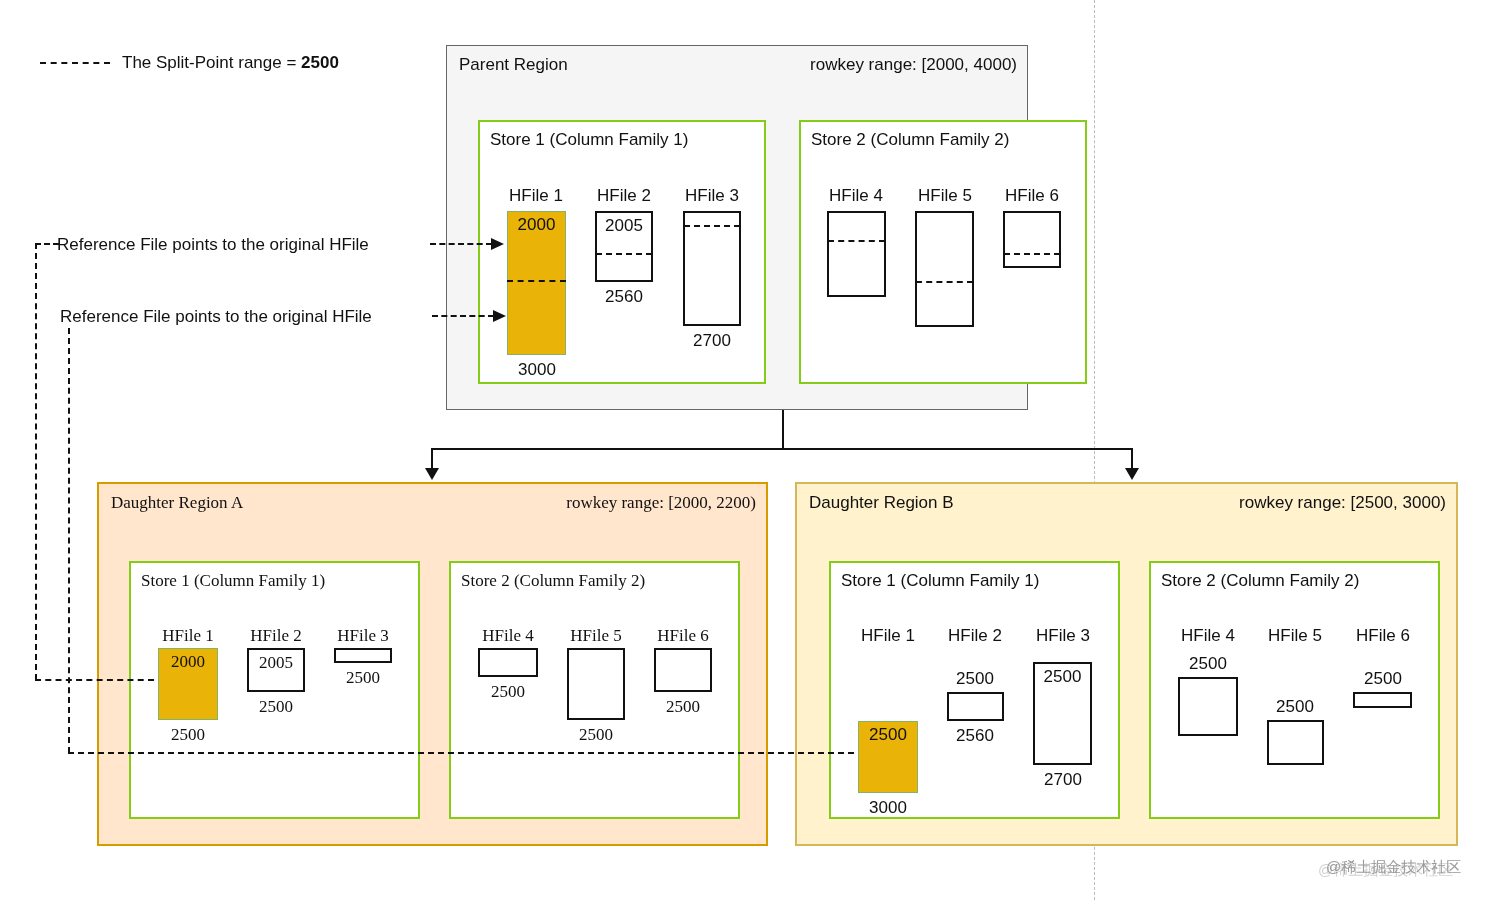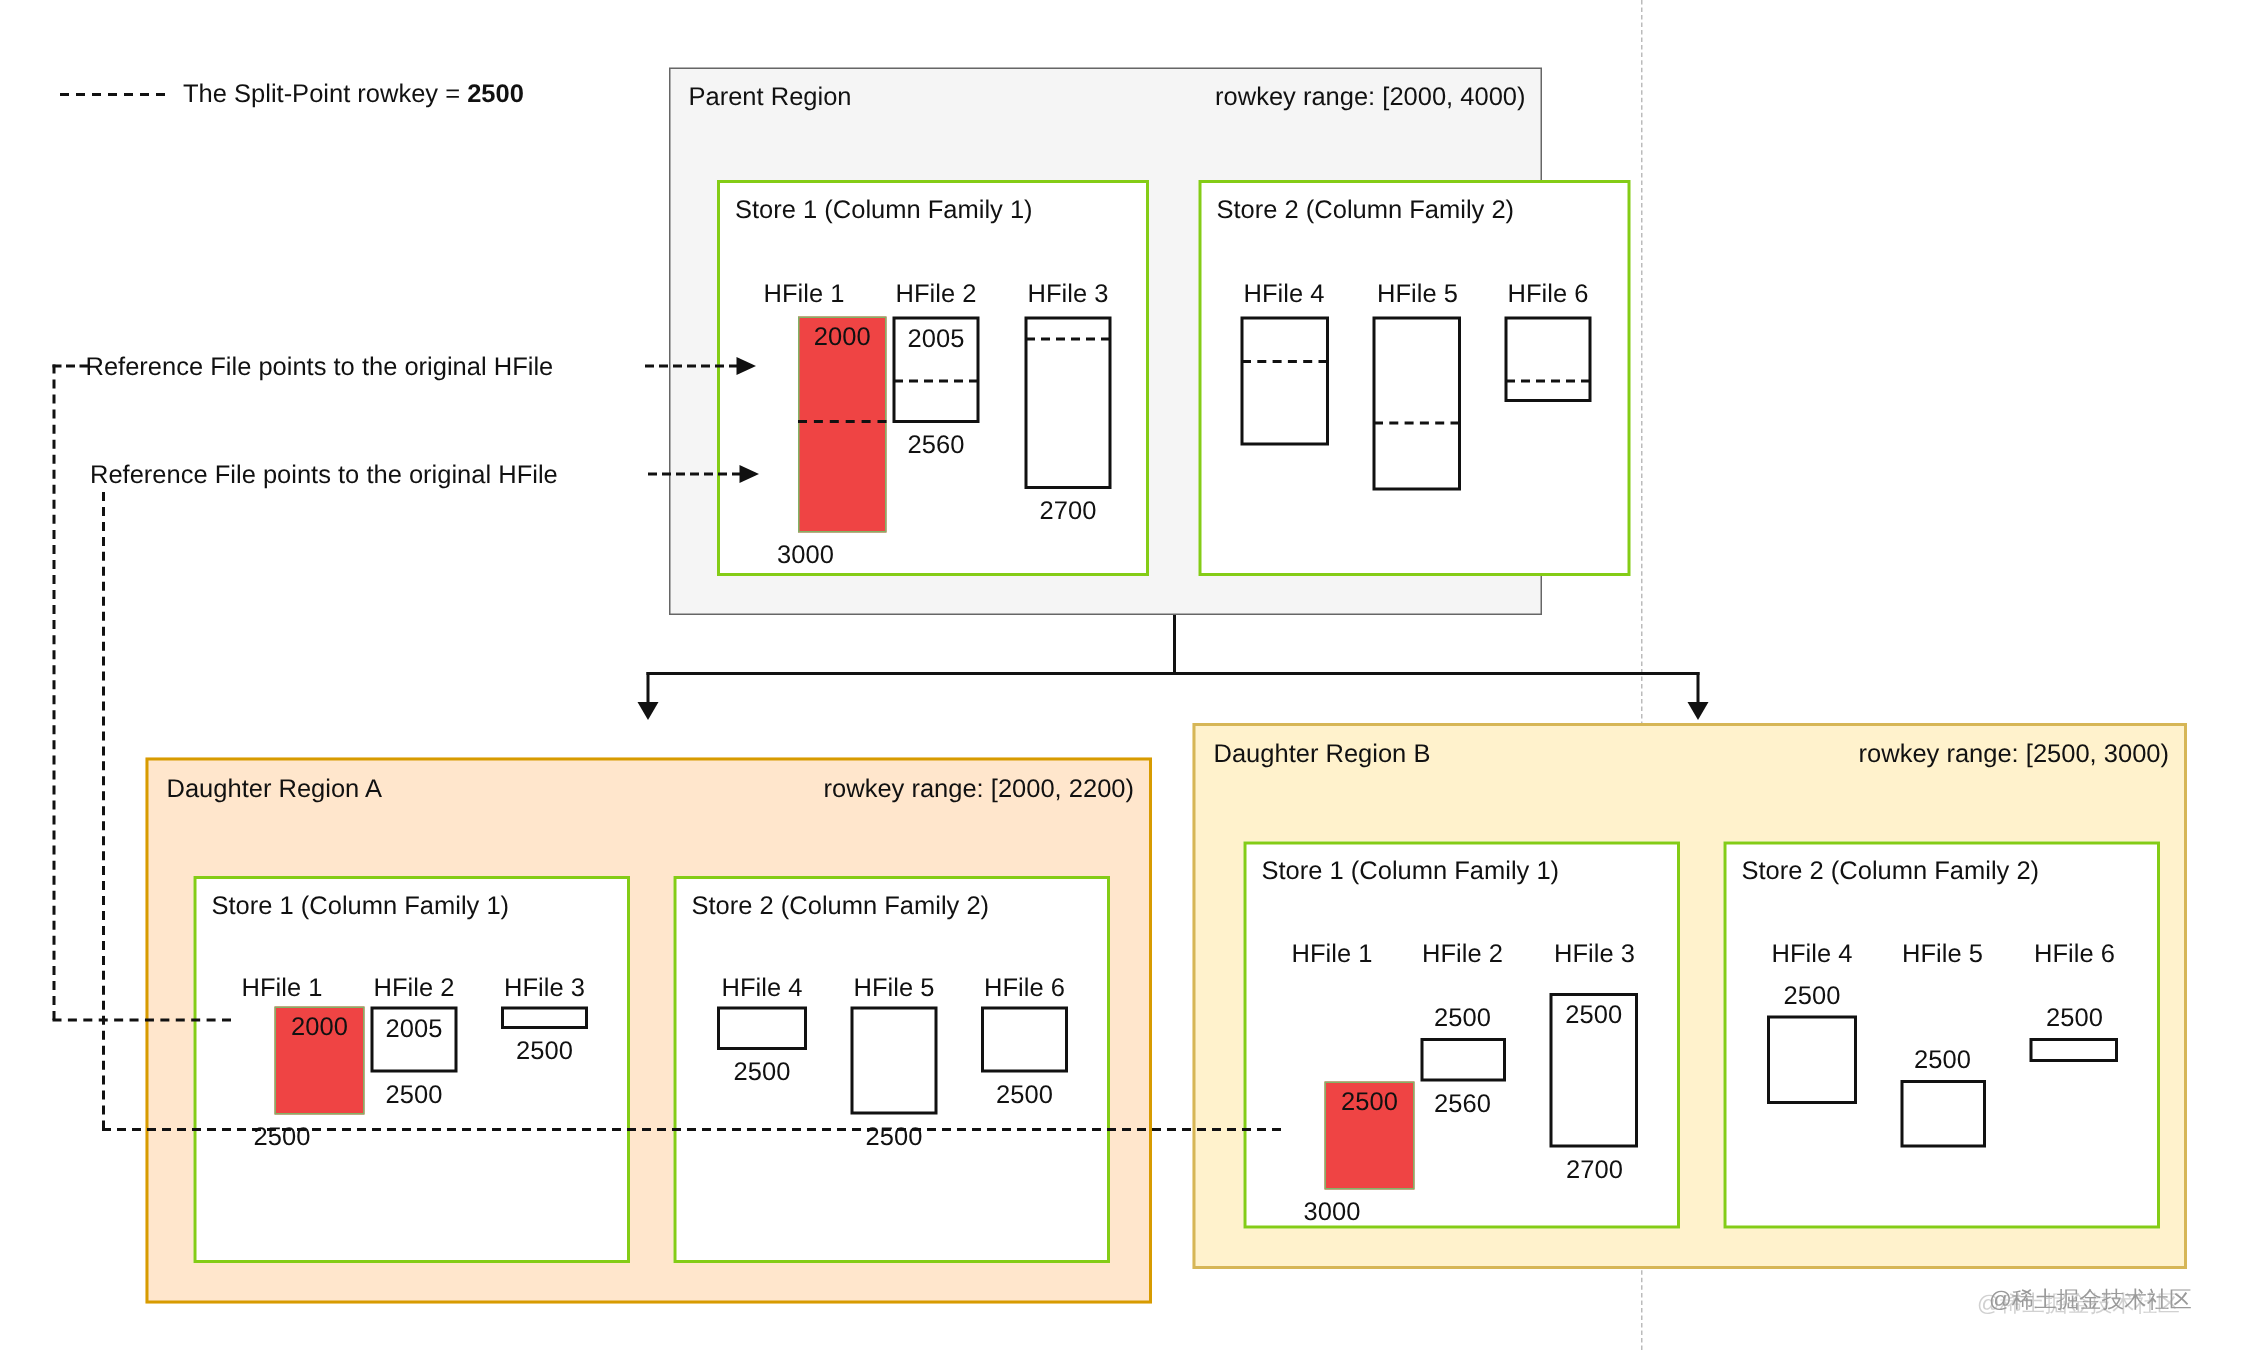--- a/index.html
+++ b/index.html
@@ -16,21 +16,21 @@
   .region-a { background:#ffe6cc; border:2px solid #d79b00; }
   .region-b { background:#fff2cc; border:2px solid #d6b656; }
   .hdr-title { position:absolute; left:12px; top:9px; white-space:nowrap; }
   .hdr-range { position:absolute; right:10px; top:9px; white-space:nowrap; }
   
   .store { position:absolute; background:#fff; border:2px solid #84cc16; box-sizing:border-box; }
   .store-title { position:absolute; left:10px; top:8px; white-space:nowrap; }
   
   .hlabel { position:absolute; width:80px; text-align:center; white-space:nowrap; }
   .hbox { position:absolute; background:#fff; border:2px solid #111; box-sizing:border-box; }
-  .hbox.green { background:#ef4444; border:1.5px solid #82b366;margin-left:25px; }
+  .hbox.green { background:#eab308; border:1.5px solid #82b366; }
   .innum { position:absolute; left:0; right:0; top:3px; text-align:center; }
   .num { position:absolute; text-align:center; white-space:nowrap; }
   .dash-inner { position:absolute; left:-1px; right:-1px; border-top:2px dashed #111; }
   
   .dash-h { position:absolute; border-top:2px dashed #111; }
   .dash-v { position:absolute; border-left:2px dashed #111; }
   .gray-dash-v { position:absolute; border-left:1px dashed #bbb; }
   
   .ln { position:absolute; background:#111; }
   
@@ -46,21 +46,21 @@
 </style>
 </head>
 <body>
 
 <div id="canvas">
 
   <div class="gray-dash-v" style="left:1094px; top:0; height:900px;"></div>
 
   <div class="dash-h" style="left:40px; top:62px; width:70px;"></div>
   <div class="abs" style="left:122px; top:53px;">
-    <span>The Split-Point rowkey = </span><span class="bold">2500</span>
+    <span>The Split-Point range = </span><span class="bold">2500</span>
   </div>
 
   <div class="region region-parent" style="left:446px; top:45px; width:582px; height:365px;">
     <div class="hdr-title">Parent Region</div>
     <div class="hdr-range">rowkey range: [2000, 4000)</div>
 
     <div class="store" style="left:31px; top:74px; width:288px; height:264px;">
       <div class="store-title">Store 1 (Column Family 1)</div>
       <div class="hlabel" style="left:16px; top:64px;">HFile 1</div>
       <div class="hlabel" style="left:104px; top:64px;">HFile 2</div>
@@ -102,21 +102,21 @@
     </div>
   </div>
 
   <div class="ln" style="left:782px; top:410px; width:2px; height:38px;"></div>
   <div class="ln" style="left:431px; top:448px; width:702px; height:2px;"></div>
   <div class="ln" style="left:431px; top:448px; width:2px; height:22px;"></div>
   <div class="ln" style="left:1131px; top:448px; width:2px; height:22px;"></div>
   <div class="arr-d" style="left:425px; top:468px;"></div>
   <div class="arr-d" style="left:1125px; top:468px;"></div>
 
-  <div class="region region-a" style="left:97px; top:505px; width:671px; height:364px;">
+  <div class="region region-a" style="left:97px; top:482px; width:671px; height:364px;font-family:Liberation Serif, serif;">
     <div class="hdr-title">Daughter Region A</div>
     <div class="hdr-range">rowkey range: [2000, 2200)</div>
 
     <div class="store" style="left:30px; top:77px; width:291px; height:258px;">
       <div class="store-title">Store 1 (Column Family 1)</div>
       <div class="hlabel" style="left:17px; top:63px;">HFile 1</div>
       <div class="hlabel" style="left:105px; top:63px;">HFile 2</div>
       <div class="hlabel" style="left:192px; top:63px;">HFile 3</div>
 
       <div class="hbox green" style="left:27px; top:85px; width:60px; height:72px;">

